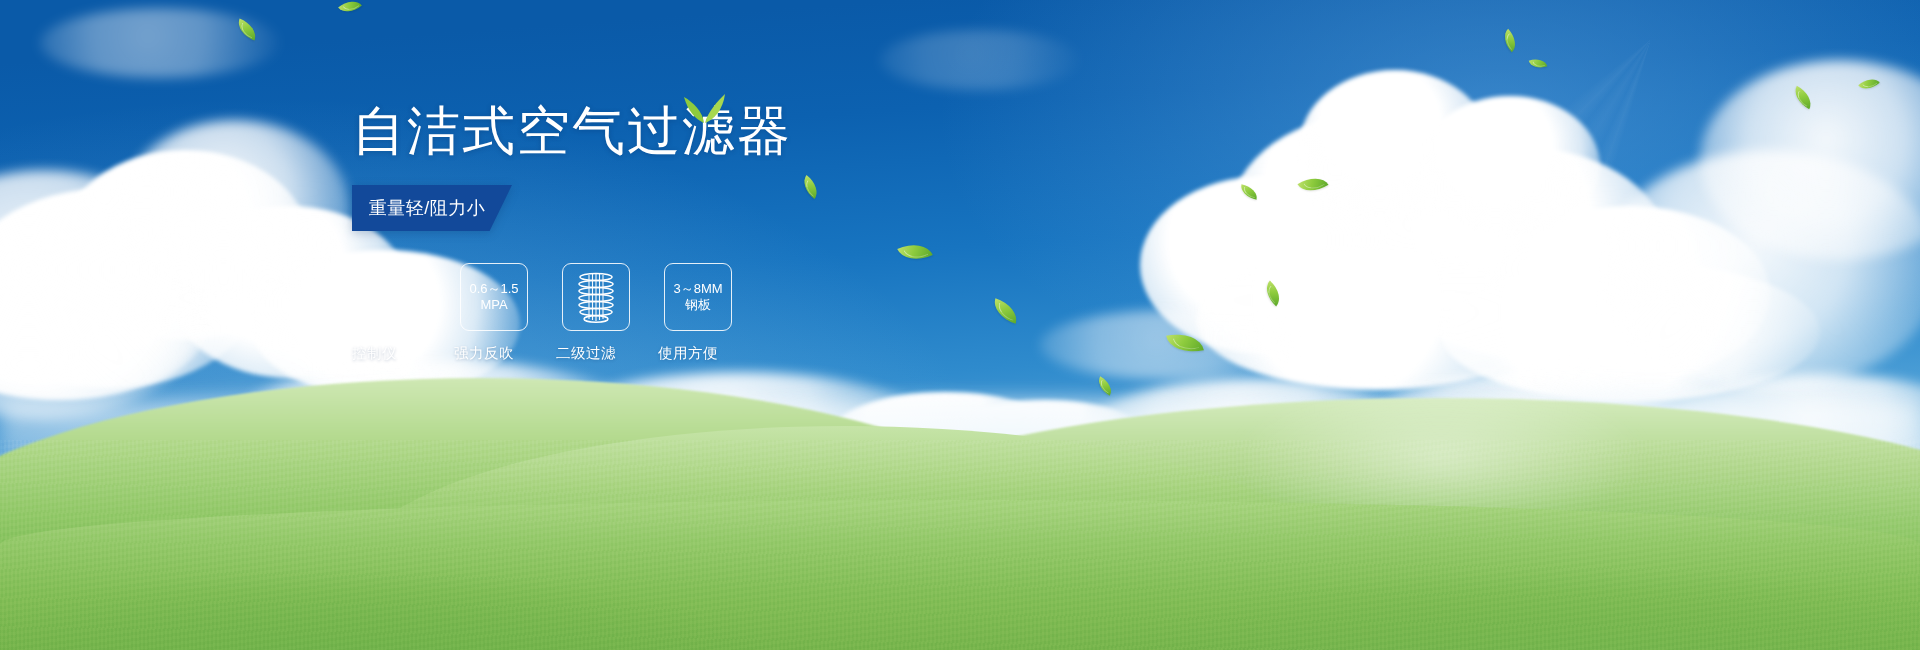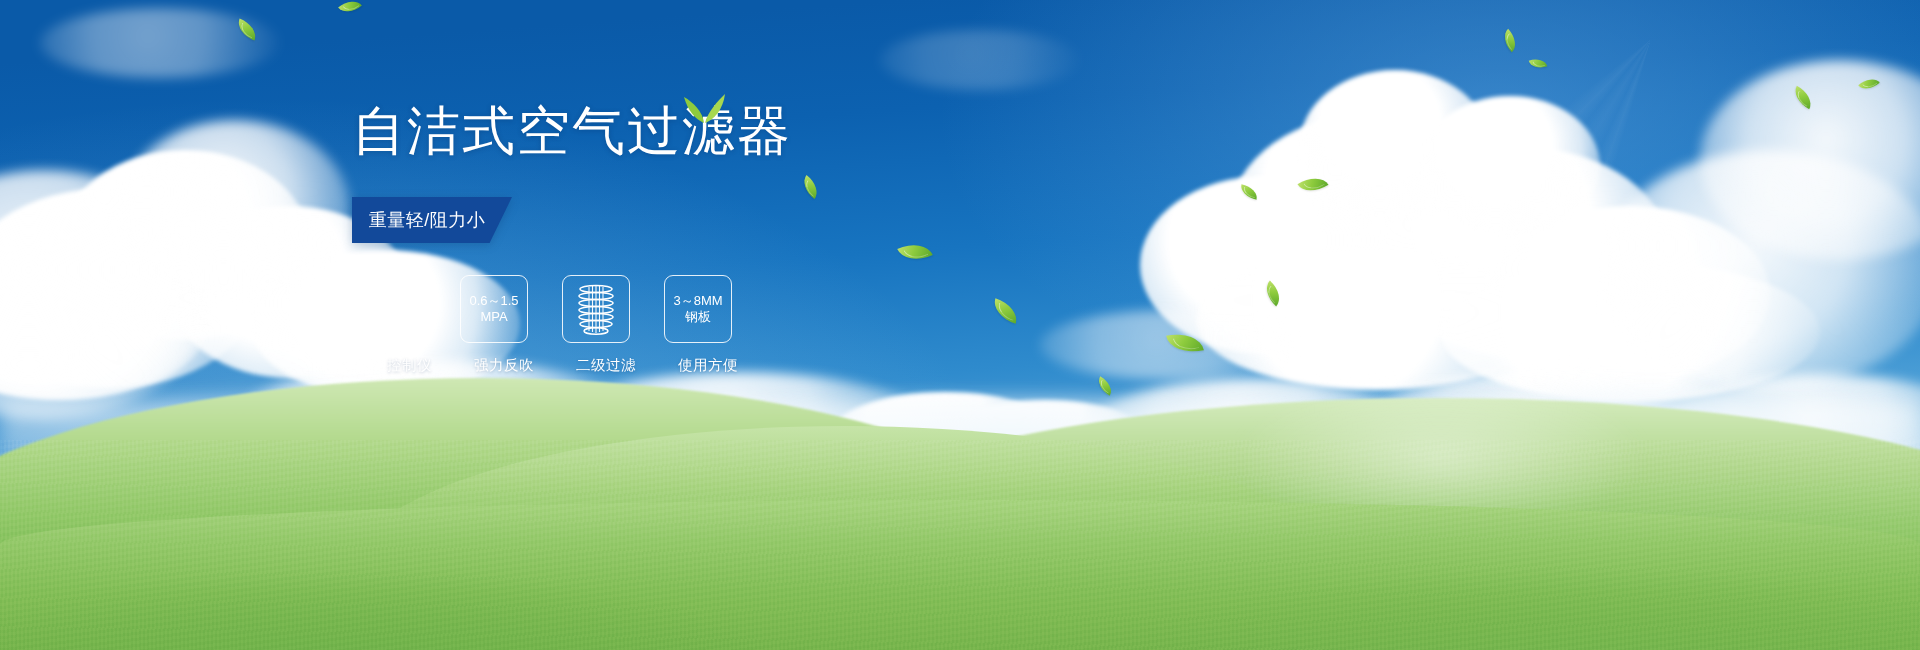--- a/index.html
+++ b/index.html
@@ -138,21 +138,21 @@
 
   .title-leaf {
     position:absolute;
     left:682px; top:92px;
     width:44px; height:32px;
   }
 
   
   .tabs {
     position:relative;
-    margin-top:40px;
+    margin-top:28px;
     display:flex;
     width:256px;
     height:46px;
     filter:drop-shadow(0 2px 5px rgba(0,40,90,.22));
     flex-direction:column;
   }
   .tab {
     display:flex; align-items:center; justify-content:center;
     font-size:18px;
     letter-spacing:.5px;
@@ -195,21 +195,21 @@
     color:#ffffff;
     font-size:13px;
     line-height:1.22;
     text-align:center;
     letter-spacing:0;
     padding:0 3px;
   }
   .fbox-text .l2 { font-size:13px; display:block; }
   .flabel {
     margin-top:13px;
-    text-align:right;
+    text-align:left;
     color:#ffffff;
     font-size:14.5px;
     letter-spacing:.5px;
     white-space:nowrap;
     text-shadow:0 1px 3px rgba(0,40,90,.25);
   }
 
   svg { display:block; }
 </style>
 </head>

